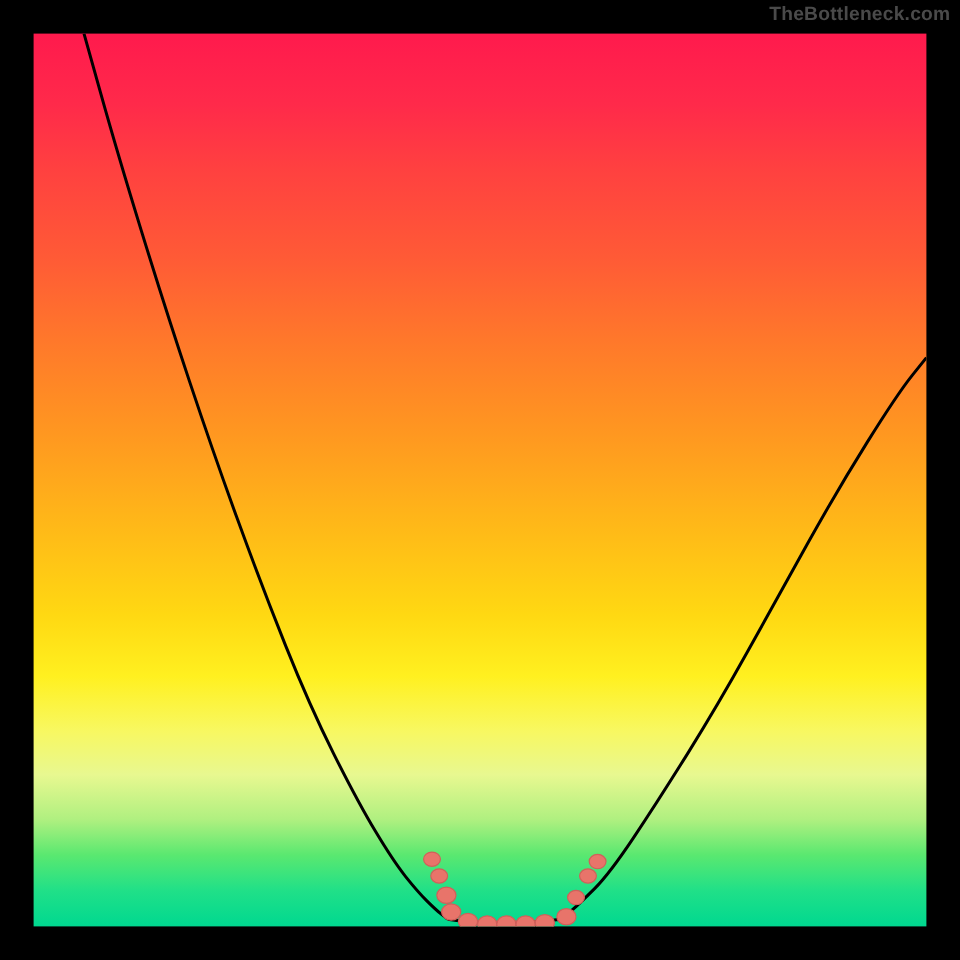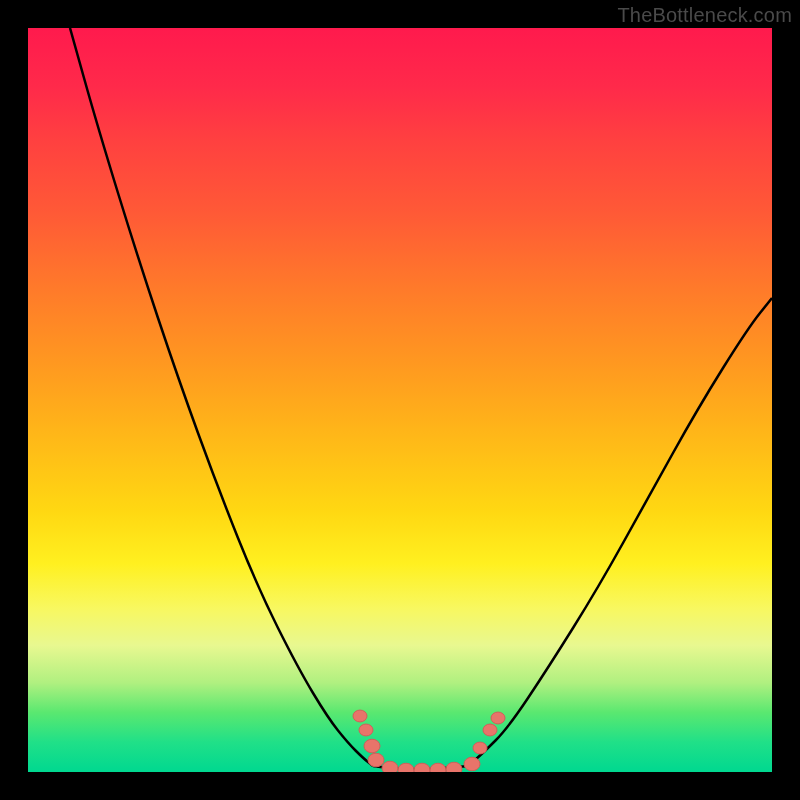--- a/index.html
+++ b/index.html
@@ -33,22 +33,22 @@
         #5ae870 92%,
         #20e088 96%,
         #00d890 100%
       );
     }
     .watermark {
       position: absolute;
       top: 4px;
       right: 8px;
       color: #4a4a4a;
-      font-size: 20px;
-      font-weight: 400;
+      font-size: 16px;
+      font-weight: 700;
       letter-spacing: 0.2px;
     }
     .curve-svg {
       position: absolute;
       top: 0;
       left: 0;
       width: 744px;
       height: 744px;
     }
     .bead {

